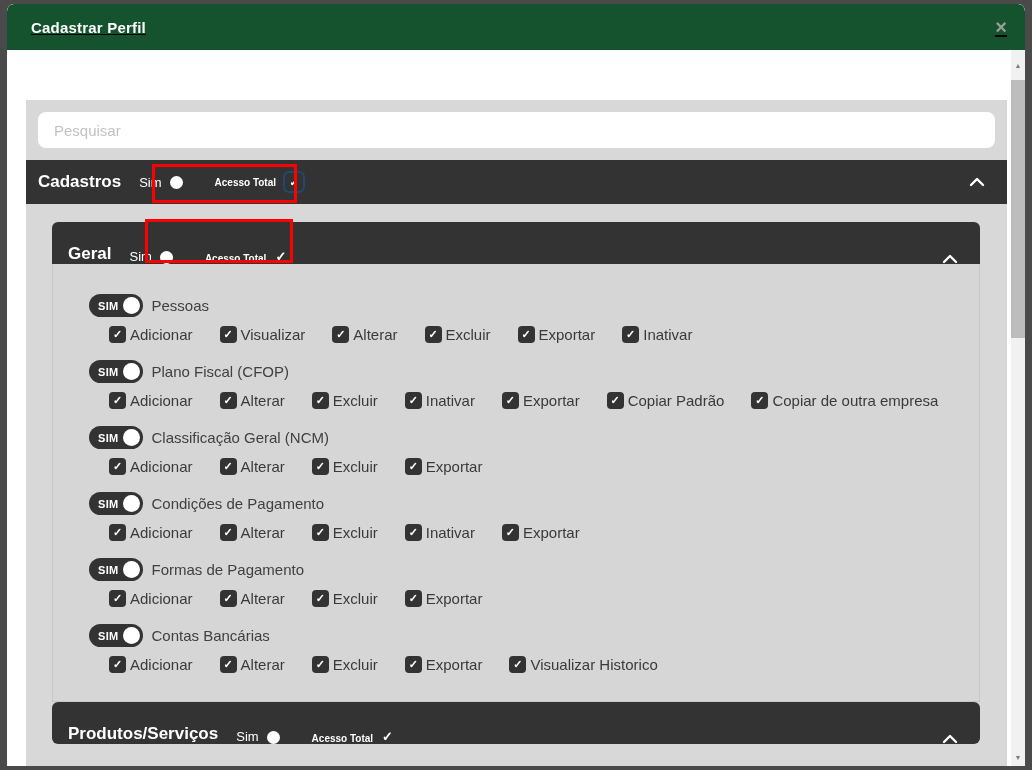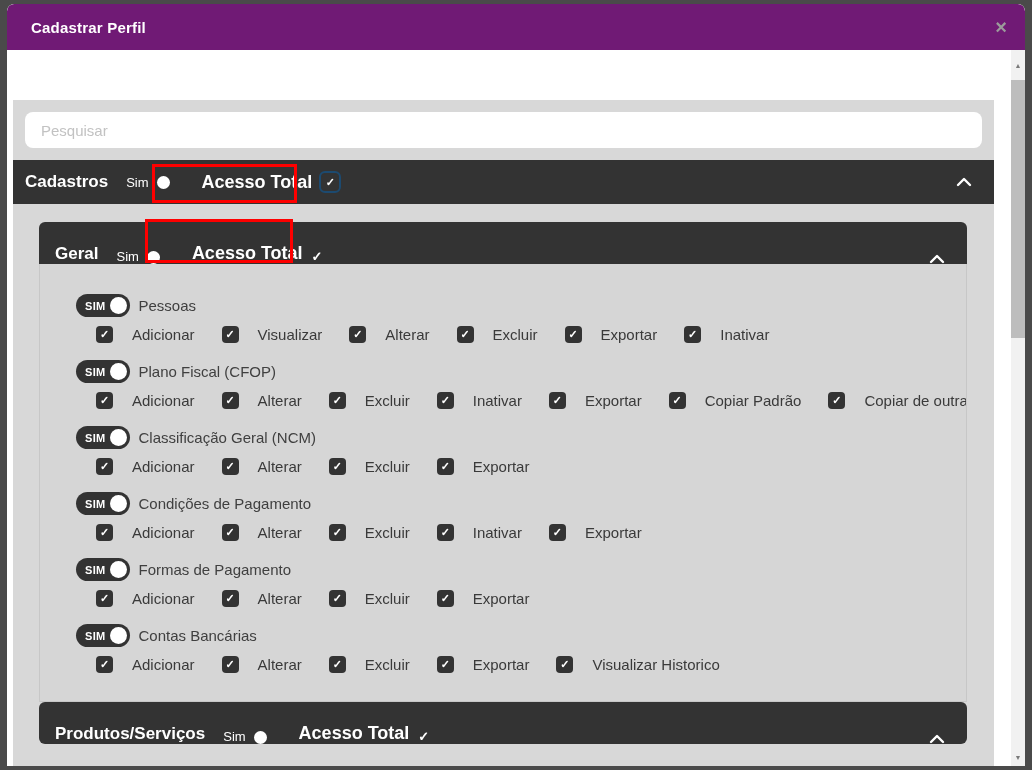--- a/index.html
+++ b/index.html
@@ -6,49 +6,49 @@
   html,body { width:1032px; height:770px; overflow:hidden; }
   body { font-family:"Liberation Sans", sans-serif; }
 
   .page { position:relative; width:1032px; height:770px; background:#4a4a4a; overflow:hidden; }
 
   .modal { position:absolute; left:7px; top:4px; width:1018px; height:762px;
            background:#ffffff; border-radius:7px 7px 0 0; overflow:hidden; }
 
   
   .modal-header { position:absolute; left:0; top:0; width:100%; height:46px;
-                  background:#701a75; border-radius:7px 7px 0 0;
-                  display:flex; align-items:center; padding:0 18px 0 24px; }
+                  background:#14532d; border-radius:7px 7px 0 0;
+                  display:flex; align-items:center; padding:0 18px 0 24px;text-decoration:underline; }
   .modal-title { color:#ffffff; font-size:15px; font-weight:bold; letter-spacing:.2px; }
   .close-x { margin-left:auto; color:#9b9b9b; font-size:20px; font-weight:bold;
              line-height:1; cursor:pointer; }
 
   
   .tabs { position:absolute; left:0; top:46px; width:100%; height:50px; background:#ffffff;
           display:flex; align-items:flex-end; padding-left:23px; }
   .tab { color:#757575; font-size:15px; height:32px; display:flex; align-items:center;
          padding:0 14px; margin-right:15px; cursor:pointer; white-space:nowrap; }
   .tab.active { background:#d5d5d5; border-radius:5px 5px 0 0; color:#6e6e6e; }
 
   
-  .content { position:absolute; left:6px; top:96px; width:981px; height:666px; }
+  .content { position:absolute; left:19px; top:96px; width:981px; height:666px; }
 
   .search-strip { width:100%; height:60px; background:#d8d8d8; padding:12px; }
   .search-input { width:100%; height:36px; border:none; outline:none; border-radius:8px;
                   background:#ffffff; font-size:15px; padding:0 16px;
                   font-family:"Liberation Sans", sans-serif; color:#444; }
   .search-input::placeholder { color:#c2c2c2; }
 
   
   .section-header { width:100%; height:44px; background:#333333; display:flex;
                     align-items:center; padding:0 22px 0 12px; cursor:pointer; }
   .section-title { color:#ffffff; font-size:17px; font-weight:bold; }
   .sim-label { color:#ffffff; font-size:13px; margin-left:18px; }
   .toggle-dot { width:13px; height:13px; border-radius:50%; background:#ffffff; margin-left:8px; }
-  .access-label { color:#ffffff; font-size:18px; font-weight:bold; margin-left:32px; }
+  .access-label { color:#ffffff; font-size:10px; font-weight:bold; margin-left:32px; }
   .hdr-check { color:#ffffff; font-size:13px; font-weight:bold; margin-left:9px; }
   .hdr-checkbox-wrap { margin-left:7px; border:2px solid #1c4a70; border-radius:6px; padding:1px; }
   .hdr-checkbox { width:16px; height:16px; background:#333333; border-radius:4px; color:#fff;
                   font-size:11px; font-weight:bold; display:flex; align-items:center; justify-content:center; }
   .chevron { margin-left:auto; display:flex; align-items:center; }
 
   .section-body { width:100%; height:562px; background:#d8d8d8; padding:18px 27px 0 26px; }
 
   
   .sub-header { width:100%; height:42px; background:#333333; border-radius:6px 6px 0 0;
@@ -66,21 +66,21 @@
               height:23px; padding:0 3px 0 9px; cursor:pointer; }
   .sim-pill-text { color:#ffffff; font-size:11px; font-weight:bold; letter-spacing:.3px; }
   .sim-pill-knob { width:17px; height:17px; border-radius:50%; background:#ffffff; margin-left:5px; }
   .row-label { color:#404040; font-size:15px; margin-left:8px; }
 
   .checks-row { display:flex; align-items:center; margin-left:20px; }
   .perm-item { display:flex; align-items:center; margin-right:27px; cursor:pointer; }
   .perm-box { width:17px; height:17px; background:#333333; border-radius:4px; color:#ffffff;
               font-size:11px; font-weight:bold; display:flex; align-items:center;
               justify-content:center; flex:0 0 auto; }
-  .perm-label { color:#3a3a3a; font-size:15px; margin-left:19px; white-space:nowrap; }
+  .perm-label { color:#3a3a3a; font-size:15px; margin-left:4px; white-space:nowrap; }
 
   
   .vscroll { position:absolute; right:0; top:46px; width:14px; height:716px; background:#f1f1f1; }
   .vscroll .arrow { position:absolute; left:0; width:14px; height:14px; display:flex;
                     align-items:center; justify-content:center; color:#7a7a7a; font-size:7px; }
   .vscroll .arrow.up { top:8px; }
   .vscroll .arrow.down { bottom:2px; }
   .vscroll .thumb { position:absolute; left:0; top:30px; width:14px; height:258px; background:#bdbdbd; }
 
   

